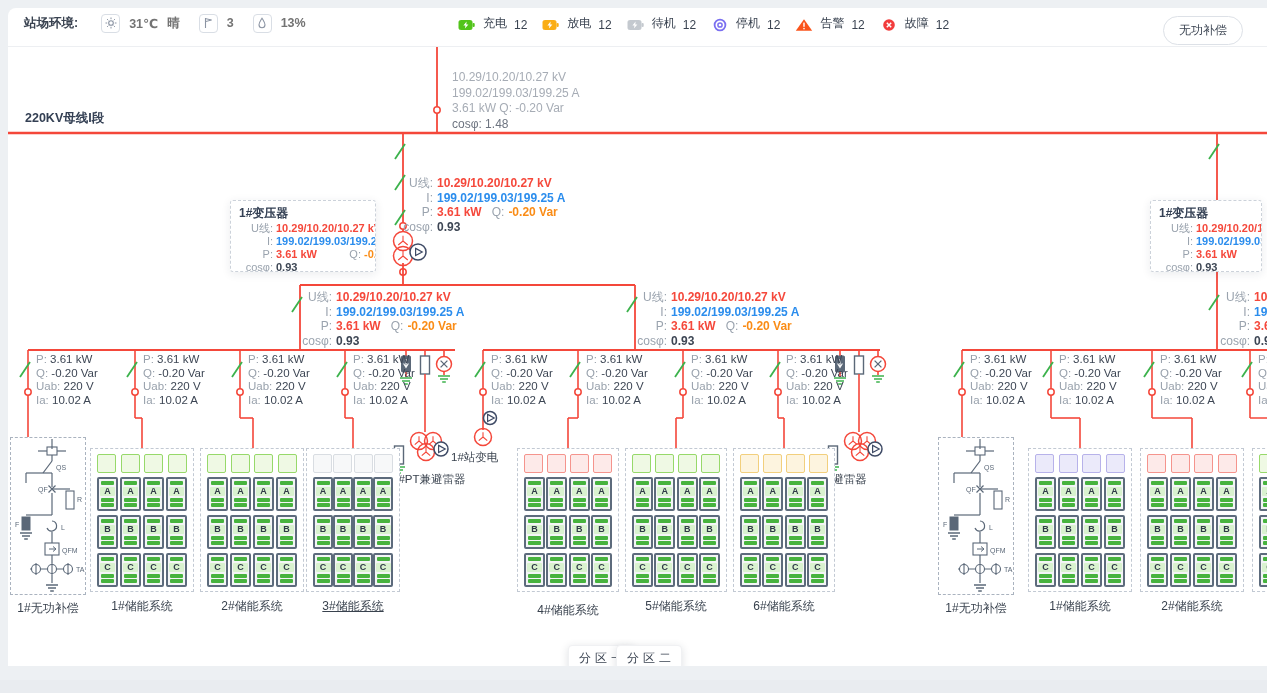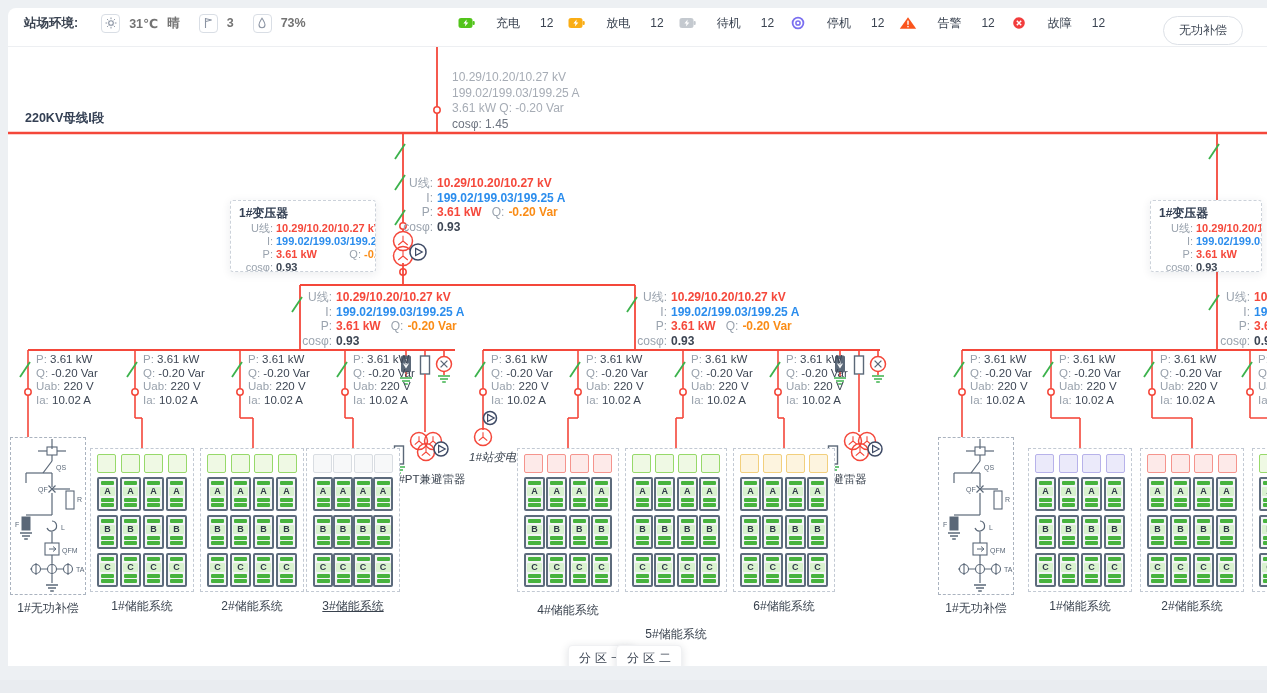--- a/index.html
+++ b/index.html
@@ -8,21 +8,21 @@
   #app{position:relative;width:1267px;height:680px;background:#edf0f3;overflow:hidden}
   #canvas-bg{position:absolute;left:8px;top:8px;right:0;bottom:14px;background:#fff;border-radius:8px 0 0 0;z-index:0}
   #wiring{position:absolute;left:0;top:0;z-index:2;pointer-events:none}
   #layer{position:absolute;left:0;top:0;width:1267px;height:693px;z-index:3;pointer-events:none}
   .header-divider{position:absolute;left:8px;right:0;top:46px;height:1px;background:#edeff2;z-index:4}
   .env{position:absolute;left:24px;top:0;height:46px;display:flex;align-items:center;gap:9px;font-size:12.5px;color:#3a4351;z-index:5}
   .env .lab{font-weight:bold;margin-right:4px}
   .env .blue{color:#737373;font-weight:bold}
   .icon-box{width:19px;height:19px;border:1px solid #d9dee5;border-radius:4px;display:inline-flex;align-items:center;justify-content:center;background:#fff;margin-left:10px}
   .legend{position:absolute;left:458px;top:0;height:46px;display:flex;align-items:center;gap:15px;z-index:5;font-size:12px;color:#3a4351}
-  .legend-item{display:flex;align-items:center;gap:20px;cursor:pointer}
+  .legend-item{display:flex;align-items:flex-end;gap:7px;cursor:pointer}
   .view-btn{position:absolute;right:24px;top:16px;padding:5px 15px;border:1px solid #dde1e7;border-radius:15px;background:#fff;font-size:12px;color:#3a4351;z-index:5;cursor:pointer}
   .bus-label{position:absolute;left:25px;top:110px;font-size:12.5px;font-weight:bold;color:#344054;z-index:4}
   .incoming{position:absolute;left:452px;top:70px;font-size:12px;line-height:15.5px;color:#a6acb5;z-index:4;white-space:nowrap}
   .incoming .last{color:#6d7480}
   .meas{position:absolute;font-size:12px;line-height:14.6px;white-space:nowrap;z-index:4}
   .mrow{display:flex}
   .mlab{display:inline-block;width:40px;text-align:right;color:#9aa3ae;margin-right:4px;flex:none}
   .mlab.q{width:auto;margin-left:10px}
   .vu,.vp{color:#f5483b;font-weight:bold}
   .vi{color:#2b8ded;font-weight:bold}
@@ -77,21 +77,21 @@
           <path d="M3.5,1 V11" stroke="#8b94a3" stroke-width="1.1" fill="none"></path>
           <path d="M3.5,1.6 L9.5,3 L3.5,4.6 Z" fill="none" stroke="#8b94a3" stroke-width="1"></path>
         </svg>
     </span>
     <span class="blue">3</span>
     <span class="icon-box">
       <svg width="12" height="12" viewBox="0 0 12 12">
           <path d="M6,1.2 C4.2,4.2 3,5.9 3,7.7 a3,3 0 0 0 6,0 C9,5.9 7.8,4.2 6,1.2 Z" fill="none" stroke="#8b94a3" stroke-width="1.1"></path>
         </svg>
     </span>
-    <span class="blue">73%</span>
+    <span class="blue">13%</span>
   </div>
   <div class="legend" id="legend">
       <span class="legend-item">
         <svg width="18" height="14" viewBox="0 0 18 14">
           <rect x="1" y="2.5" width="13" height="9" rx="1.5" fill="#52c41a" stroke="#52c41a"></rect>
        <rect x="14.5" y="5" width="2.2" height="4" rx="1" fill="#52c41a"></rect>
        <path d="M8.6,3.6 L5.4,7.6 h2.1 L6.9,10.4 L10.4,6.4 h-2.1 Z" fill="#fff"></path>
         </svg>
         <span>充电</span>
         <span>12</span>
@@ -384,21 +384,21 @@
       <line x1="980" y1="575" x2="980" y2="583" stroke="#5b6878" stroke-width="1.2"></line>
       <line x1="974" y1="585" x2="986" y2="585" stroke="#5b6878" stroke-width="1.5"></line>
       <line x1="976" y1="588" x2="984" y2="588" stroke="#5b6878" stroke-width="1.5"></line>
       <line x1="978.2" y1="591" x2="981.8" y2="591" stroke="#5b6878" stroke-width="1.5"></line>
     </svg>
   <div id="layer">
       <div class="incoming">
         <div>10.29/10.20/10.27 kV</div>
         <div>199.02/199.03/199.25 A</div>
         <div>3.61 kW  Q: -0.20 Var</div>
-        <div class="last">cosφ: 1.45</div>
+        <div class="last">cosφ: 1.48</div>
       </div>
       <div class="meas" style="left: 393px; top: 176px;">
         <div class="mrow">
           <span class="mlab">U线:</span>
           <span class="vu">10.29/10.20/10.27 kV</span>
         </div>
         <div class="mrow">
           <span class="mlab">I:</span>
           <span class="vi">199.02/199.03/199.25 A</span>
         </div>
@@ -537,21 +537,21 @@
         <div><span class="flab">Ia:</span> <span class="fval">10.02 A</span></div>
       </div>
       <div class="pt-label" style="left: 392px; top: 472px;">3#PT兼避雷器</div>
       <div class="sys-label" style="left: 10px; top: 600px; width: 76px;">1#无功补偿</div>
       <div class="feeder-meas" style="left: 491px; top: 353px;">
         <div><span class="flab">P:</span> <span class="fval">3.61 kW</span></div>
         <div><span class="flab">Q:</span> <span class="fval">-0.20 Var</span></div>
         <div><span class="flab">Uab:</span> <span class="fval">220 V</span></div>
         <div><span class="flab">Ia:</span> <span class="fval">10.02 A</span></div>
       </div>
-      <div class="pt-label" style="left: 469px; top: 450px; font-style: italic;">1#站变电</div>
+      <div class="pt-label" style="left: 451px; top: 450px;">1#站变电</div>
       <div class="feeder-meas" style="left: 586px; top: 353px;">
         <div><span class="flab">P:</span> <span class="fval">3.61 kW</span></div>
         <div><span class="flab">Q:</span> <span class="fval">-0.20 Var</span></div>
         <div><span class="flab">Uab:</span> <span class="fval">220 V</span></div>
         <div><span class="flab">Ia:</span> <span class="fval">10.02 A</span></div>
       </div>
       <div class="feeder-meas" style="left: 691px; top: 353px;">
         <div><span class="flab">P:</span> <span class="fval">3.61 kW</span></div>
         <div><span class="flab">Q:</span> <span class="fval">-0.20 Var</span></div>
         <div><span class="flab">Uab:</span> <span class="fval">220 V</span></div>
@@ -1016,21 +1016,21 @@
             <i class="bar"></i>
           </div>
           <div class="rack">
             <i class="bar"></i>
             <span class="rl">C</span>
             <i class="bar"></i>
             <i class="bar"></i>
           </div>
         </div>
       </div>
-      <div class="sys-label" style="left: 625px; top: 598px; width: 102px; margin-top: 28px;">5#储能系统</div>
+      <div class="sys-label" style="left: 625px; top: 598px; width: 102px;">5#储能系统</div>
       <div class="storage" style="left: 733px; top: 448px; width: 102px; height: 144px;">
         <div class="sq-row">
           <span class="sq" style="background: rgb(253, 244, 223); border-color: rgb(242, 207, 125);"></span>
           <span class="sq" style="background: rgb(253, 244, 223); border-color: rgb(242, 207, 125);"></span>
           <span class="sq" style="background: rgb(253, 244, 223); border-color: rgb(242, 207, 125);"></span>
           <span class="sq" style="background: rgb(253, 244, 223); border-color: rgb(242, 207, 125);"></span>
         </div>
         <div class="rack-row">
           <div class="rack">
             <i class="bar"></i>

